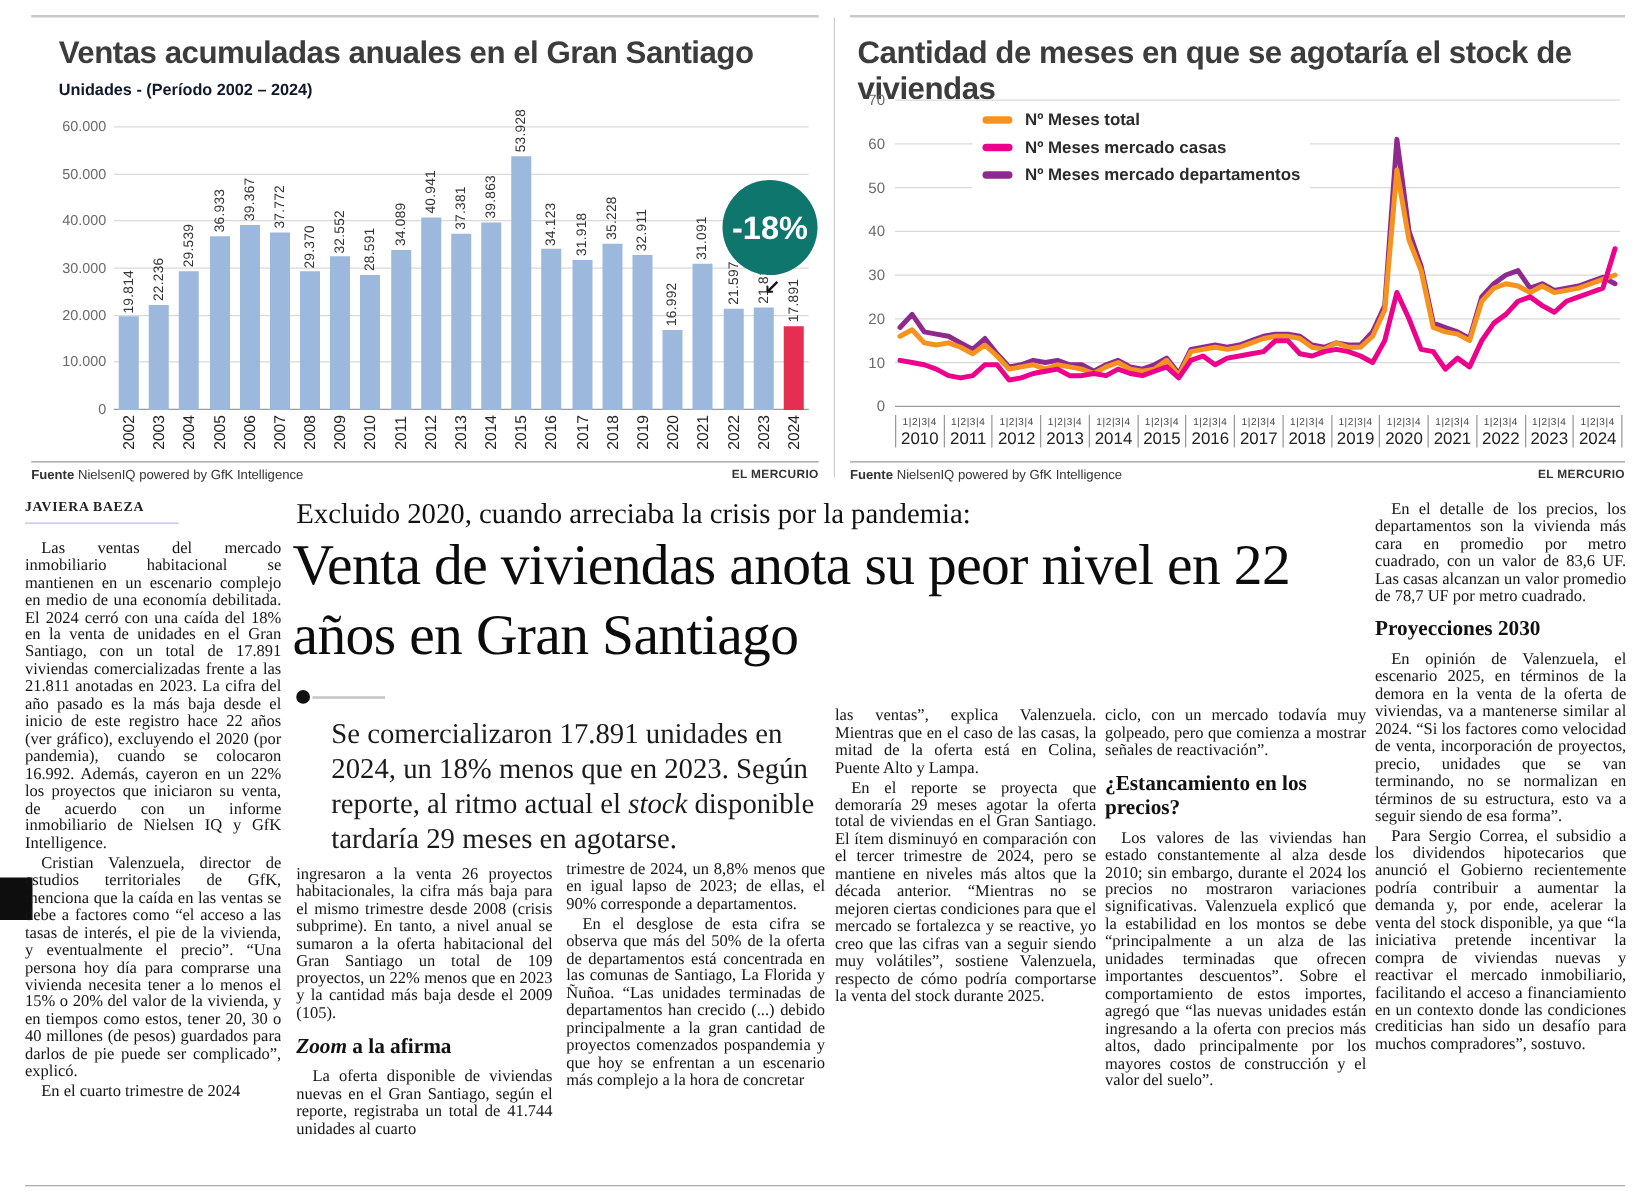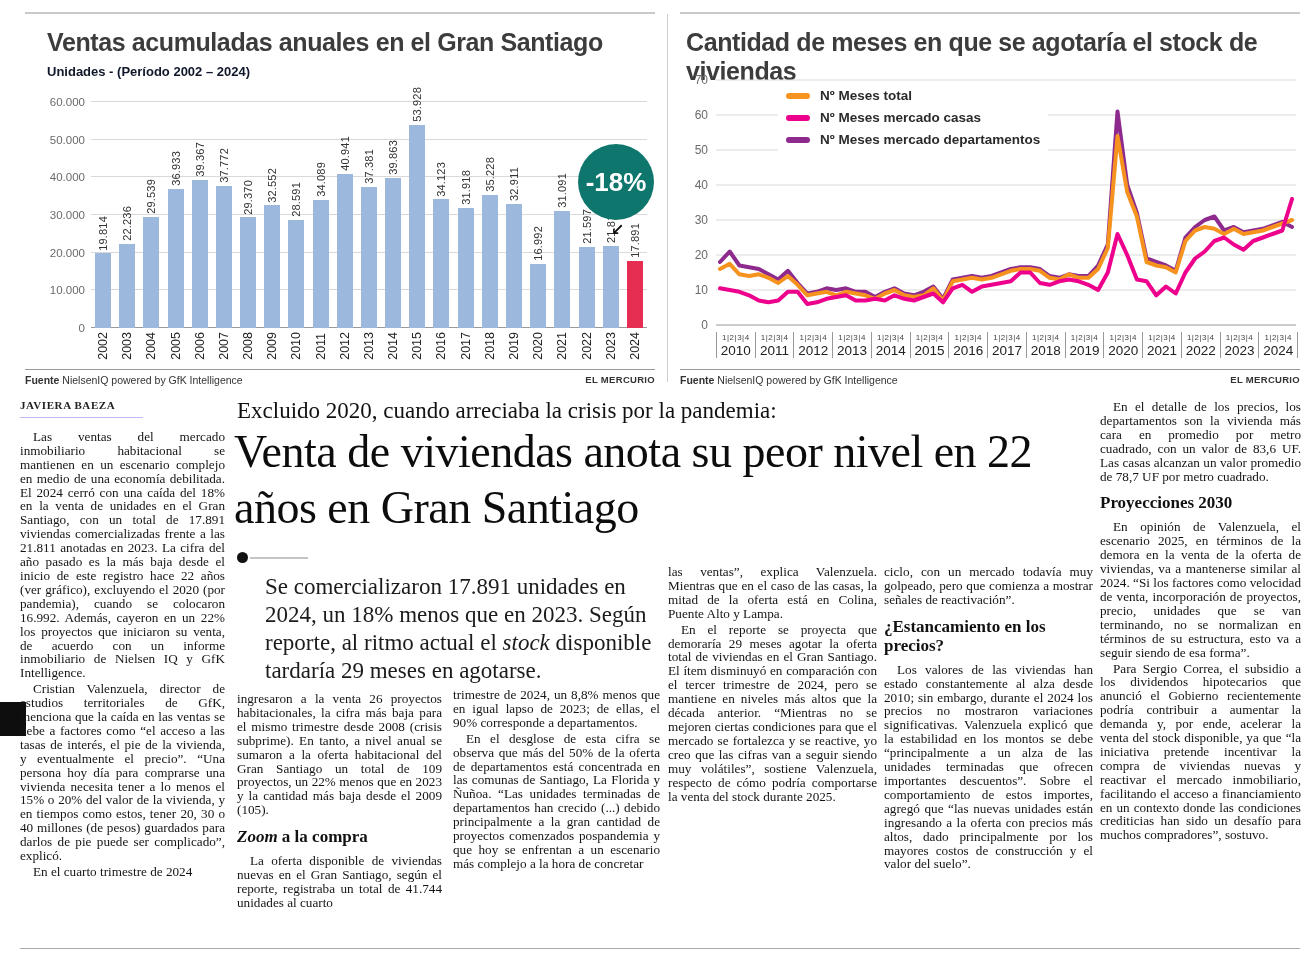--- a/index.html
+++ b/index.html
@@ -388,21 +388,21 @@
 <div class="deckwrap">
   <div class="bullet-row">
     <span class="bullet-dot"></span>
     <span class="bullet-rule"></span>
   </div>
   <div class="deck"><span>Se comercializaron 17.891 unidades en 2024, un 18% menos que en 2023. Según reporte, al ritmo actual el </span><span class="it">stock</span><span> disponible tardaría 29 meses en agotarse.</span></div>
 </div>
 
 <div class="col" style="left:237px;top:692px;width:205px;">
   <p class="noindent">ingresaron a la venta 26 proyectos habitacionales, la cifra más baja para el mismo trimestre desde 2008 (crisis subprime). En tanto, a nivel anual se sumaron a la oferta habitacional del Gran Santiago un total de 109 proyectos, un 22% menos que en 2023 y la cantidad más baja desde el 2009 (105).</p>
-  <div class="subhead"><span class="it" style="font-style:italic">Zoom</span><span> a la compra</span></div>
+  <div class="subhead"><span class="it" style="font-style:italic">Zoom</span><span> a la afirma</span></div>
   <p>La oferta disponible de viviendas nuevas en el Gran Santiago, según el reporte, registraba un total de 41.744 unidades al cuarto</p>
 </div>
 
 <div class="col" style="left:453px;top:688px;width:207px;">
   <p class="noindent">trimestre de 2024, un 8,8% menos que en igual lapso de 2023; de ellas, el 90% corresponde a departamentos.</p>
   <p>En el desglose de esta cifra se observa que más del 50% de la oferta de departamentos está concentrada en las comunas de Santiago, La Florida y Ñuñoa. “Las unidades terminadas de departamentos han crecido (...) debido principalmente a la gran cantidad de proyectos comenzados pospandemia y que hoy se enfrentan a un escenario más complejo a la hora de concretar</p>
 </div>
 
 <div class="col" style="left:668px;top:565px;width:209px;">
   <p class="noindent">las ventas”, explica Valenzuela. Mientras que en el caso de las casas, la mitad de la oferta está en Colina, Puente Alto y Lampa.</p>

